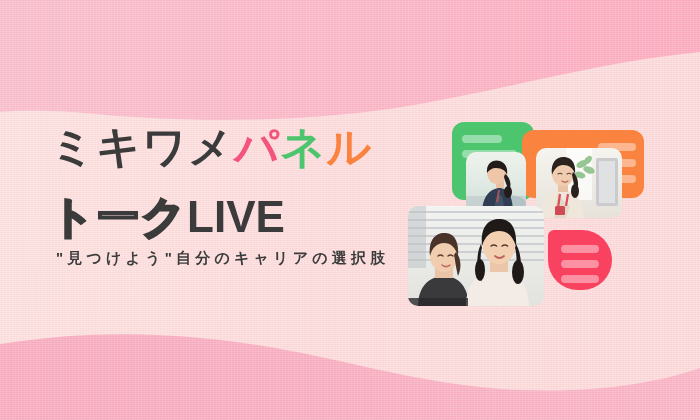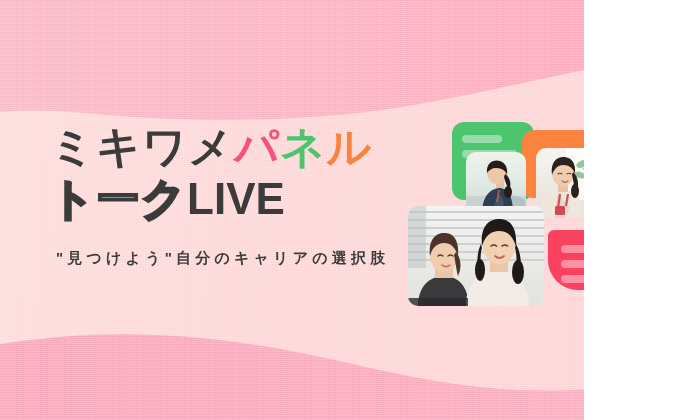--- a/index.html
+++ b/index.html
@@ -6,25 +6,24 @@
     margin: 0;
     padding: 0;
     background: #ffffff;
   }
   body {
     font-family: "Liberation Sans", "DejaVu Sans", sans-serif;
   }
 
   .banner {
     position: relative;
-    width: 556px;
+    width: 700px;
     height: 420px;
     overflow: hidden;
     background: #fcdcdc;
-    padding-left: 28px;
   }
 
   
   .bg-base {
     position: absolute;
     inset: 0;
     background: linear-gradient(100deg, #fbe2e0 0%, #fcdcdc 45%, #fbdada 100%);
   }
 
   .bg-wave-svg {
@@ -63,21 +62,21 @@
   }
   .line1 .seg { display: inline-block; }
   .seg-dark   { color: #3b3b3b; }
   .seg-pink   { color: #f4537c; }
   .seg-green  { color: #4cc56e; }
   .seg-orange { color: #fa8340; }
 
   .line2-row {
     display: flex;
     align-items: flex-end;
-    margin-top: 2px;
+    margin-top: 20px;
     white-space: nowrap;
   }
   .line2 {
     font-size: 44px;
     line-height: 50px;
     font-weight: 700;
     letter-spacing: 1px;
     color: #3b3b3b;
   }
   .line2 .outline {

